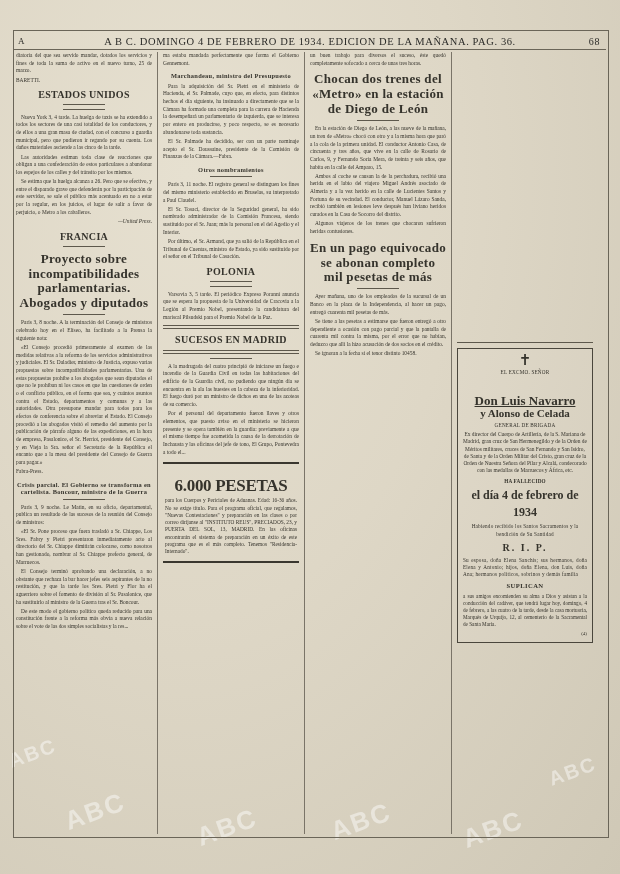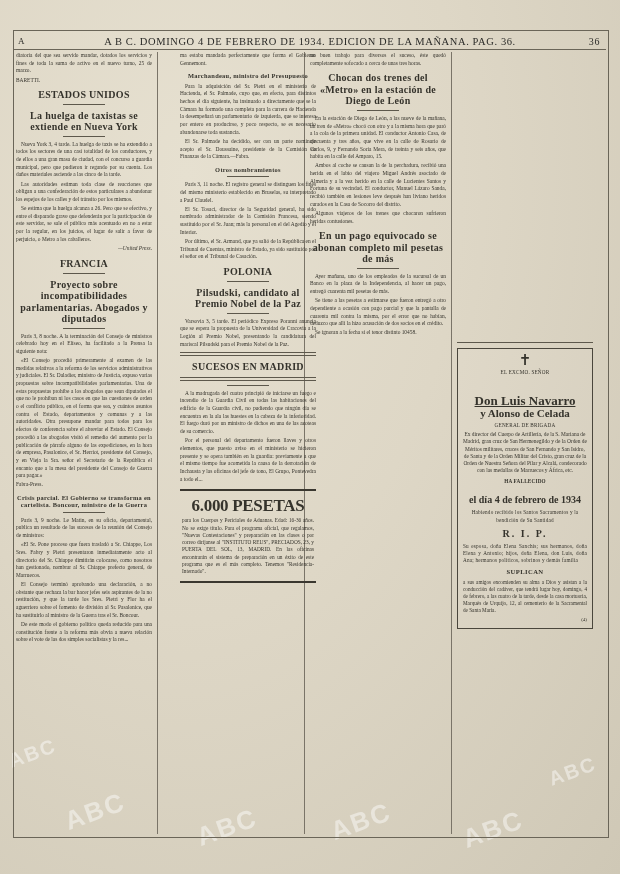--- a/index.html
+++ b/index.html
@@ -40,57 +40,57 @@
   #masthead .mh-left{position:absolute;left:4px;font-size:9px;}
   #masthead .mh-right{position:absolute;right:6px;font-size:10px;}
   
   .col{
     position:absolute;top:52px;width:136px;height:782px;
     font-size:5.4px;line-height:1.42;text-align:justify;
     overflow:hidden;
     color:#35332c;
   }
   #c1{left:16px;}
-  #c2{left:180px;}
+  #c2{left:163px;}
   #c3{left:310px;}
   #c4{left:457px;}
   .vrule{position:absolute;top:52px;width:1px;height:782px;background:#7a7468;}
   .p{margin:0 0 1.5px 0;text-indent:5px;}
   .p.noind{text-indent:0;}
   .hdr{
     text-align:center;font-weight:bold;margin:5px 0 3px 0;
     letter-spacing:.3px;
   }
   .h-med{font-size:10px;line-height:1.15;text-align:center;}
-  .h-sml{font-size:10px;line-height:1.15;}
+  .h-sml{font-size:13px;line-height:1.15;}
   .h-xs{font-size:6.4px;line-height:1.15;}
   .rule-sh{width:42px;height:1px;background:#5d584c;margin:3px auto 4px auto;}
   .rule-full{width:100%;height:1px;background:#5d584c;margin:4px 0 4px 0;}
   .rule-dbl{width:100%;border-top:1px solid #5d584c;border-bottom:1px solid #5d584c;height:2px;margin:4px 0;}
   .sig{text-align:right;font-style:italic;font-size:5.4px;margin-top:2px;}
   
   #ad-plazas{
     margin-top:6px;border-top:2px solid #3a372f;border-bottom:2px solid #3a372f;
     padding:4px 0 5px 0;text-align:center;
   }
   #ad-plazas .l1{font-size:17px;font-weight:bold;line-height:1;letter-spacing:-.3px;}
-  #ad-plazas .l2{font-size:17px;font-weight:bold;line-height:1;letter-spacing:-.3px;margin-top:2px;}
+  #ad-plazas .l2{font-size:17px;font-weight:bold;line-height:1;letter-spacing:-.3px;margin-top:9px;}
   #ad-plazas .body{font-size:5.3px;text-align:justify;line-height:1.38;margin-top:3px;padding:0 2px;}
   
   #obit{
     margin-top:5px;border:1px solid #4a463c;padding:4px 5px 5px 5px;
     text-align:center;background:rgba(255,255,255,.06);
   }
   #obit .cross{font-size:15px;line-height:1;margin-bottom:1px;}
   #obit .tiny{font-size:5.2px;letter-spacing:.2px;}
   #obit .name1{font-size:13px;font-weight:bold;line-height:1.05;margin-top:18px;text-decoration:underline;}
   #obit .name2{font-size:11px;font-weight:bold;line-height:1.05;}
   #obit .titles{font-size:5.4px;line-height:1.35;margin-top:2px;}
   #obit .rip{font-size:10px;font-weight:bold;letter-spacing:2px;margin:3px 0 2px 0;text-align:center;}
-  #obit .date{font-size:10px;font-weight:bold;margin-top:8px;}
+  #obit .date{font-size:12px;font-weight:bold;margin-top:2px;}
   #obit .suplican{font-size:6.6px;font-weight:bold;margin-top:3px;letter-spacing:.4px;}
   #obit .foot{font-size:5.2px;text-align:justify;line-height:1.35;margin-top:2px;}
   #obit .num{font-size:5px;text-align:right;margin-top:2px;}
 </style>
 </head>
 <body>
 
 <div id="paper">
 
   <div class="wm" style="left:64px;top:796px;">ABC</div>
@@ -98,34 +98,33 @@
   <div class="wm" style="left:330px;top:806px;">ABC</div>
   <div class="wm" style="left:462px;top:814px;">ABC</div>
   <div class="wm" style="left:548px;top:760px;font-size:20px;">ABC</div>
   <div class="wm" style="left:8px;top:742px;font-size:20px;">ABC</div>
 
   <div id="frame"></div>
 
   <div id="masthead">
     <span class="mh-left">A</span>
     <span>A B C. DOMINGO 4 DE FEBRERO DE 1934. EDICION DE LA MAÑANA. PAG. 36.</span>
-    <span class="mh-right">36</span>
+    <span class="mh-right">68</span>
   </div>
 
   <div class="vrule" style="left:157px;"></div>
   <div class="vrule" style="left:304px;"></div>
   <div class="vrule" style="left:451px;"></div>
 
   <div class="col" id="c1">
     <p class="p noind">diatoria del que sea servido mandar, dotados los servicios y fines de toda la suma de activo en el nuevo turno, 25 de marzo.</p>
     <p class="p noind">BARETTI.</p>
 
     <div class="hdr h-med">ESTADOS UNIDOS</div>
     <div class="rule-sh"></div>
-    <div class="hdr h-sml">La huelga de taxistas se extiende en Nueva York</div>
     <div class="rule-sh"></div>
 
     <p class="p">Nueva York 3, 4 tarde. La huelga de taxis se ha extendido a todos los sectores de una casi totalidad de los conductores, y de ellos a una gran masa de ciudad, con el concurso a guardia municipal, pero que pudieron ir regando por su cuenta. Los daños materiales asciende a las cinco de la tarde.</p>
     <p class="p">Las autoridades estiman toda clase de reacciones que obligan a una confederación de estos particulares a abandonar los espejos de los calles y del tránsito por los mismos.</p>
     <p class="p">Se estima que la huelga alcanza a 26. Pero que se efectivo, y entre el disparado grave que defenderán por la participación de este servidor, se sale el público más acentuado en no a estar por la regular, en los juicios, el lugar de salir a favor de perjuicio, o Metro a los caballeros.</p>
     <div class="sig">—United Press.</div>
 
     <div class="hdr h-med">FRANCIA</div>
     <div class="rule-sh"></div>
     <div class="hdr h-sml">Proyecto sobre incompatibilidades parlamentarias. Abogados y diputados</div>
@@ -151,21 +150,20 @@
     <p class="p">El Sr. Palmade ha decidido, ser con un parte nominaje acepto el Sr. Doussaine, presidente de la Comisión de Finanzas de la Cámara.—Fabra.</p>
 
     <div class="hdr h-xs">Otros nombramientos</div>
     <div class="rule-sh"></div>
     <p class="p">París 3, 11 noche. El registro general se distinguen los fines del mismo ministerio establecido en Bruselas, su interpretado a Paul Claudel.</p>
     <p class="p">El Sr. Tosaci, director de la Seguridad general, ha sido nombrado administrador de la Comisión Francesa, siendo sustituido por el Sr. Juan; más la personal en el del Agedio y el Interior.</p>
     <p class="p">Por último, el Sr. Armand, que ya salió de la República en el Tribunal de Cuentas, ministro de Estado, ya sido sustituido por el señor en el Tribunal de Casación.</p>
 
     <div class="hdr h-med">POLONIA</div>
     <div class="rule-sh"></div>
-    <div class="hdr h-sml">Pilsudski, candidato al Premio Nobel de la Paz</div>
     <div class="rule-sh"></div>
     <p class="p">Varsovia 3, 5 tarde. El periódico Expreso Poranni anuncia que se espera la propuesta de la Universidad de Cracovia a la Legión al Premio Nobel, presentando la candidatura del mariscal Pilsudski para el Premio Nobel de la Paz.</p>
 
     <div class="rule-dbl"></div>
     <div class="hdr h-med">SUCESOS EN MADRID</div>
     <div class="rule-dbl"></div>
     <div class="rule-sh"></div>
     <p class="p">A la madrugada del cuatro principió de iniciarse un fuego e incendio de la Guardia Civil en todas las habitaciones del edificio de la Guardia civil, no pudiendo que ningún día se encuentra en la ala las huestes en la cabeza de la inferioridad. El fuego duró por un ministro de dichos en una de las azoteas de su comercio.</p>
     <p class="p">Por el personal del departamento fueron llaves y otros elementos, que puesto aviso en el ministerio se hicieron presente y se opera también en la guardia: previamente a que el mismo tiempo fue acometida la causa de la derrotación de Inchausta y las oficinas del jefe de tono, El Grupo, Pontevedra a todo el...</p>
 

